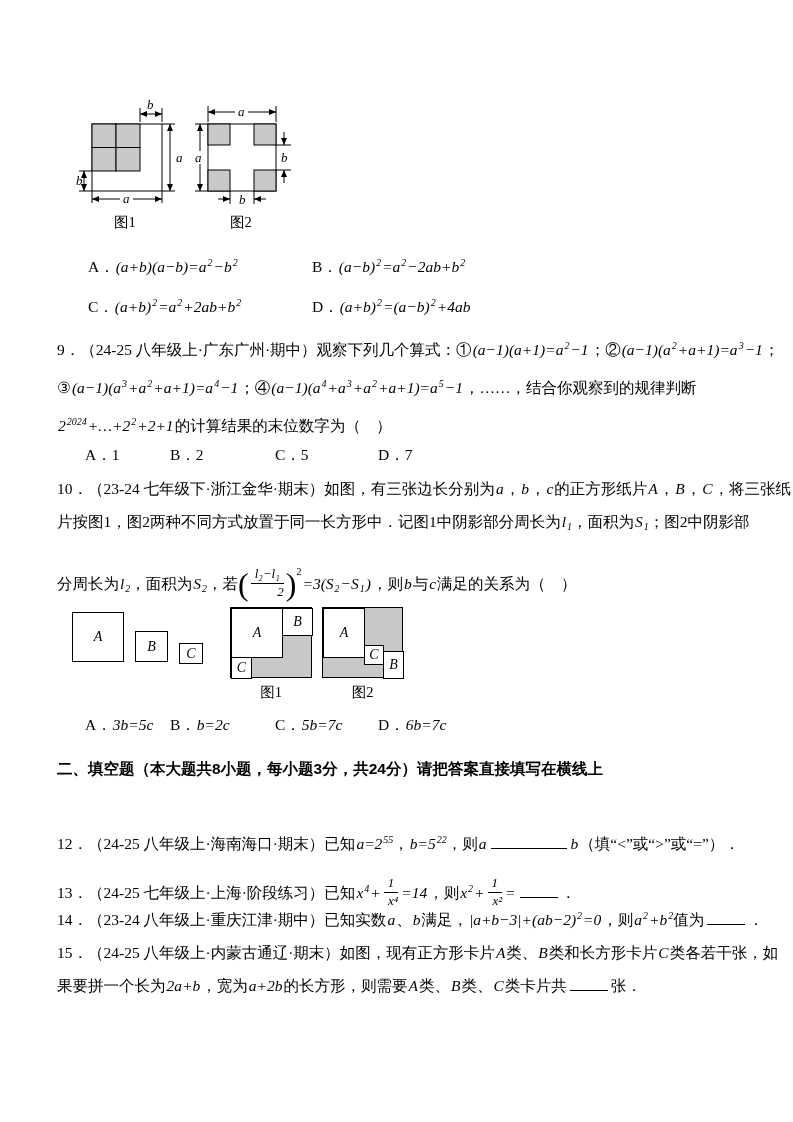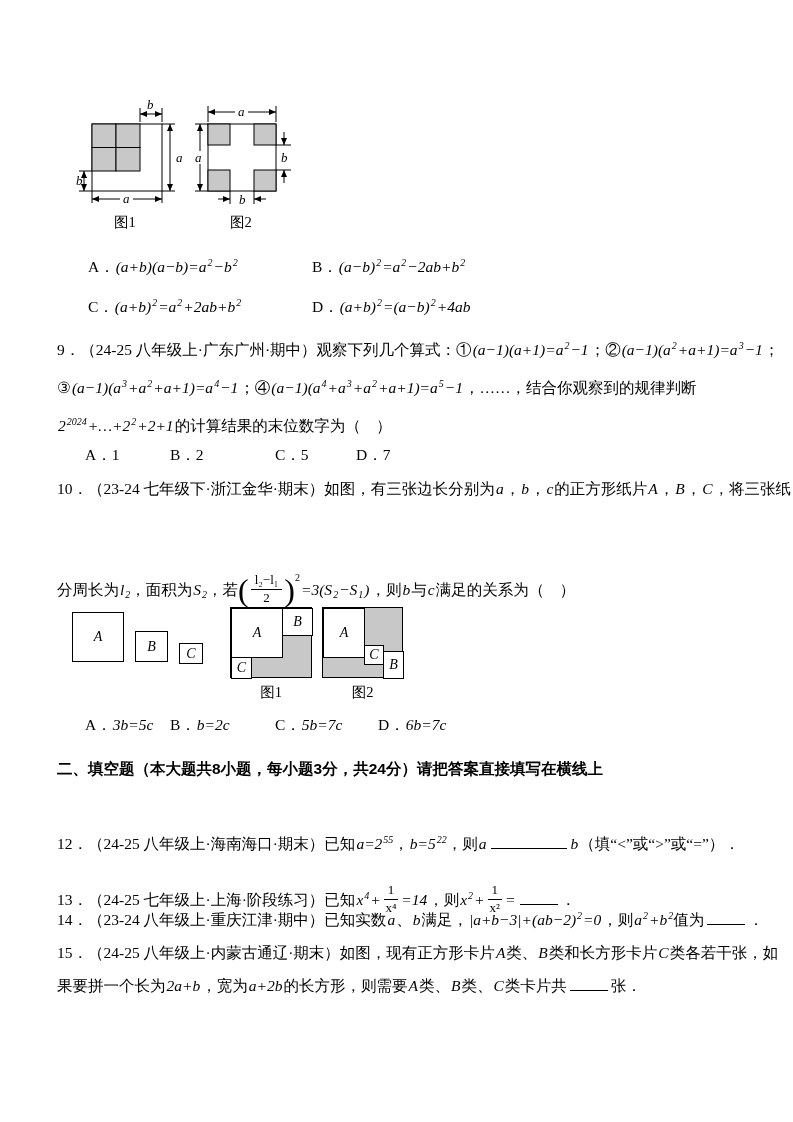--- a/index.html
+++ b/index.html
@@ -9,22 +9,22 @@
   .opt{position:absolute;font-size:15.5px;line-height:22px;white-space:nowrap;}
   .sec-heading{position:absolute;left:57px;font-size:15.5px;font-weight:bold;white-space:nowrap;
         font-family:"Liberation Sans","DejaVu Sans",sans-serif;}
   .seg-t{font-style:normal;}
   .seg-m{font-style:italic;padding:0 1px;}
   .seg-bm{font-style:italic;font-weight:normal;padding:0 1px;}
   .seg-s{font-style:italic;font-size:10px;vertical-align:6px;}
   .seg-ps{font-style:normal;font-size:10px;vertical-align:14px;}
   .seg-sb{font-style:italic;font-size:10px;vertical-align:-3px;}
   .seg-p{font-style:normal;font-size:32px;line-height:0;vertical-align:middle;position:relative;top:-1px;}
-  .frac{display:inline-block;vertical-align:middle;text-align:center;
-        font-size:13px;line-height:1.15;margin:15px 2px;position:relative;top:-2px;}
+  .frac{display:inline-block;vertical-align:middle;text-align:right;font-style:italic;
+        font-size:13px;line-height:1.15;margin:8px 2px;position:relative;top:-2px;}
   .frac .num{display:block;padding:0 4px 1px;border-bottom:1px solid #000;}
   .frac .den{display:block;padding-top:1px;}
   .blank{display:inline-block;border-bottom:1px solid #000;height:14px;margin:0 3px;}
   .box{position:absolute;background:#fff;border:1px solid #000;box-sizing:border-box;
        display:flex;align-items:center;justify-content:center;}
   .box .lbl{font-style:italic;font-size:14px;}
   .rectfig{position:absolute;background:#c8c8c8;border:1px solid #000;box-sizing:border-box;}
   .cap{position:absolute;font-size:14.5px;text-align:center;}
   svg line{stroke:#000;stroke-width:1;}
   svg rect{stroke-width:1;}
@@ -105,23 +105,24 @@
   <span class="opt" style="left:312px;top:252px"><span class="seg-t">B．</span><span class="seg-m">(a−b)</span><span class="seg-s">2</span><span class="seg-m">=a</span><span class="seg-s">2</span><span class="seg-m">−2ab+b</span><span class="seg-s">2</span></span>
   <span class="opt" style="left:88px;top:292px"><span class="seg-t">C．</span><span class="seg-m">(a+b)</span><span class="seg-s">2</span><span class="seg-m">=a</span><span class="seg-s">2</span><span class="seg-m">+2ab+b</span><span class="seg-s">2</span></span>
   <span class="opt" style="left:312px;top:292px"><span class="seg-t">D．</span><span class="seg-m">(a+b)</span><span class="seg-s">2</span><span class="seg-m">=(a−b)</span><span class="seg-s">2</span><span class="seg-m">+4ab</span></span>
 
   <div class="line" style="top:334px"><span class="seg-t">9．（24-25 八年级上·广东广州·期中）观察下列几个算式：①</span><span class="seg-m">(a−1)(a+1)=a</span><span class="seg-s">2</span><span class="seg-m">−1</span><span class="seg-t">；②</span><span class="seg-m">(a−1)(a</span><span class="seg-s">2</span><span class="seg-m">+a+1)=a</span><span class="seg-s">3</span><span class="seg-m">−1</span><span class="seg-t">；</span></div>
   <div class="line" style="top:372px"><span class="seg-t">③</span><span class="seg-m">(a−1)(a</span><span class="seg-s">3</span><span class="seg-m">+a</span><span class="seg-s">2</span><span class="seg-m">+a+1)=a</span><span class="seg-s">4</span><span class="seg-m">−1</span><span class="seg-t">；④</span><span class="seg-m">(a−1)(a</span><span class="seg-s">4</span><span class="seg-m">+a</span><span class="seg-s">3</span><span class="seg-m">+a</span><span class="seg-s">2</span><span class="seg-m">+a+1)=a</span><span class="seg-s">5</span><span class="seg-m">−1</span><span class="seg-t">，……，结合你观察到的规律判断</span></div>
   <div class="line" style="top:410px"><span class="seg-m">2</span><span class="seg-s">2024</span><span class="seg-m">+…+2</span><span class="seg-s">2</span><span class="seg-m">+2+1</span><span class="seg-t">的计算结果的末位数字为（　）</span></div>
   <span class="opt" style="left:85px;top:444px"><span class="seg-t">A．1</span></span>
   <span class="opt" style="left:170px;top:444px"><span class="seg-t">B．2</span></span>
   <span class="opt" style="left:275px;top:444px"><span class="seg-t">C．5</span></span>
-  <span class="opt" style="left:356px;top:444px"><span class="seg-t">D．7</span></span>
+  <span class="opt" style="left:378px;top:444px"><span class="seg-t">D．7</span></span>
 
   <div class="line" style="top:477px"><span class="seg-t">10．（23-24 七年级下·浙江金华·期末）如图，有三张边长分别为</span><span class="seg-m">a</span><span class="seg-t">，</span><span class="seg-m">b</span><span class="seg-t">，</span><span class="seg-m">c</span><span class="seg-t">的正方形纸片</span><span class="seg-m">A</span><span class="seg-t">，</span><span class="seg-m">B</span><span class="seg-t">，</span><span class="seg-m">C</span><span class="seg-t">，将三张纸</span></div>
+  <div class="line" style="top:510px"><span class="seg-t">片按图1，图2两种不同方式放置于同一长方形中．记图1中阴影部分周长为</span><span class="seg-m">l</span><span class="seg-sb">1</span><span class="seg-t">，面积为</span><span class="seg-m">S</span><span class="seg-sb">1</span><span class="seg-t">；图2中阴影部</span></div>
   <div class="line" style="top:560px"><span class="seg-t">分周长为</span><span class="seg-m">l</span><span class="seg-sb">2</span><span class="seg-t">，面积为</span><span class="seg-m">S</span><span class="seg-sb">2</span><span class="seg-t">，若</span><span class="seg-p">(</span><span class="frac"><span class="num">l₂−l₁</span><span class="den">2</span></span><span class="seg-p">)</span><span class="seg-ps">2</span><span class="seg-m">=3(S</span><span class="seg-sb">2</span><span class="seg-m">−S</span><span class="seg-sb">1</span><span class="seg-m">)</span><span class="seg-t">，则</span><span class="seg-m">b</span><span class="seg-t">与</span><span class="seg-m">c</span><span class="seg-t">满足的关系为（　）</span></div>
 
   <div class="box" style="left:72px;top:612px;width:52px;height:50px">
     <span class="lbl">A</span>
   </div>
   <div class="box" style="left:135px;top:631px;width:33px;height:31px">
     <span class="lbl">B</span>
   </div>
   <div class="box" style="left:179px;top:643px;width:24px;height:21px">
     <span class="lbl">C</span>

